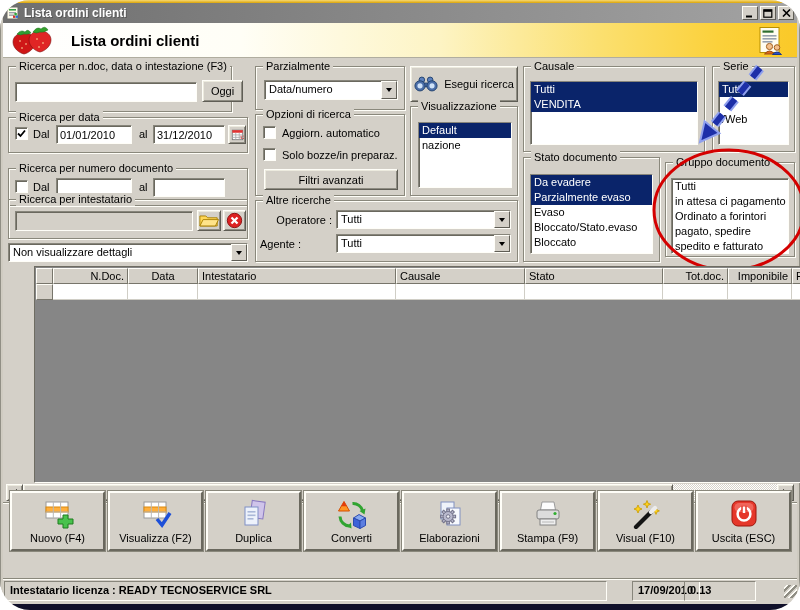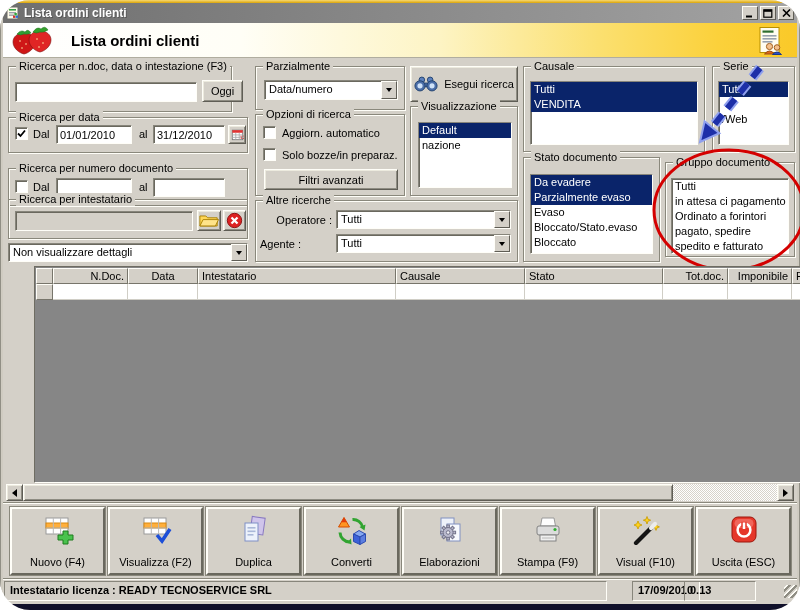--- a/index.html
+++ b/index.html
@@ -62,21 +62,21 @@
   .hscroll { left:6px; top:484px; width:788px; height:17px; display:flex;
              background:conic-gradient(#fff 25%, #d7d3ca 0 50%, #fff 0 75%, #d7d3ca 0); background-size:2px 2px; }
   .sarr { width:17px; height:17px; flex:none; }
   .sthumb { width:650px; height:17px; flex:none; }
   .tri-left { width:0; height:0; border-top:4px solid transparent; border-bottom:4px solid transparent; border-right:5px solid #000; }
   .tri-right { width:0; height:0; border-top:4px solid transparent; border-bottom:4px solid transparent; border-left:5px solid #000; }
 
   .etch { height:2px; border-top:1px solid #8a887c; border-bottom:1px solid #fffef8; }
 
   
-  .tb { position:absolute; top:507px; width:95px; height:68px; background:#d4d0c8;
+  .tb { position:absolute; top:491px; width:95px; height:60px; background:#d4d0c8;
         border:2px solid; border-color:#fffef8 #6a685e #6a685e #fffef8; box-shadow:0 0 0 1px #8a887c;
         display:flex; flex-direction:column; align-items:center; justify-content:space-between; padding:6px 2px 5px; }
   .tb-label { font-size:11px; white-space:nowrap; }
 
   
   .statuspanel { position:absolute; top:581px; height:20px; border:1px solid; border-color:#87857b #fffef8 #fffef8 #87857b;
                  padding:2px 5px; font-weight:bold; white-space:nowrap; overflow:hidden; }
   .grip { position:absolute; right:3px; top:585px; width:13px; height:13px;
           background:repeating-linear-gradient(135deg,transparent 0 2px,#fdfcf6 2px 3px,#8f8d83 3px 5px); }
   .darkstrip { left:0; top:604px; width:800px; height:6px; background:#10102a; }

